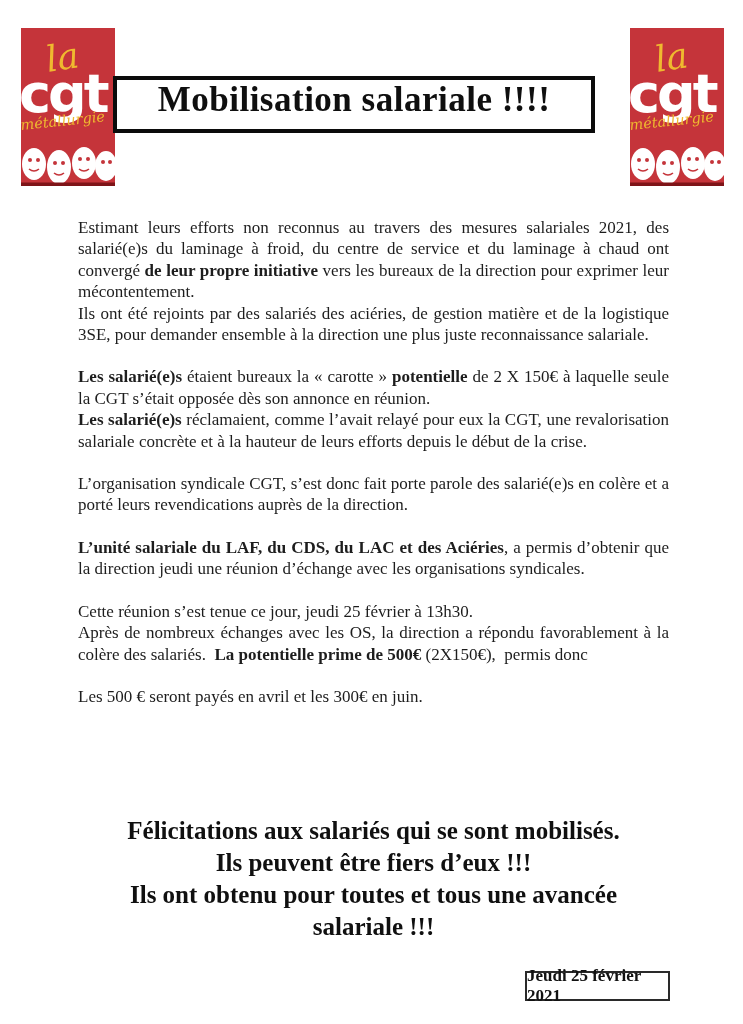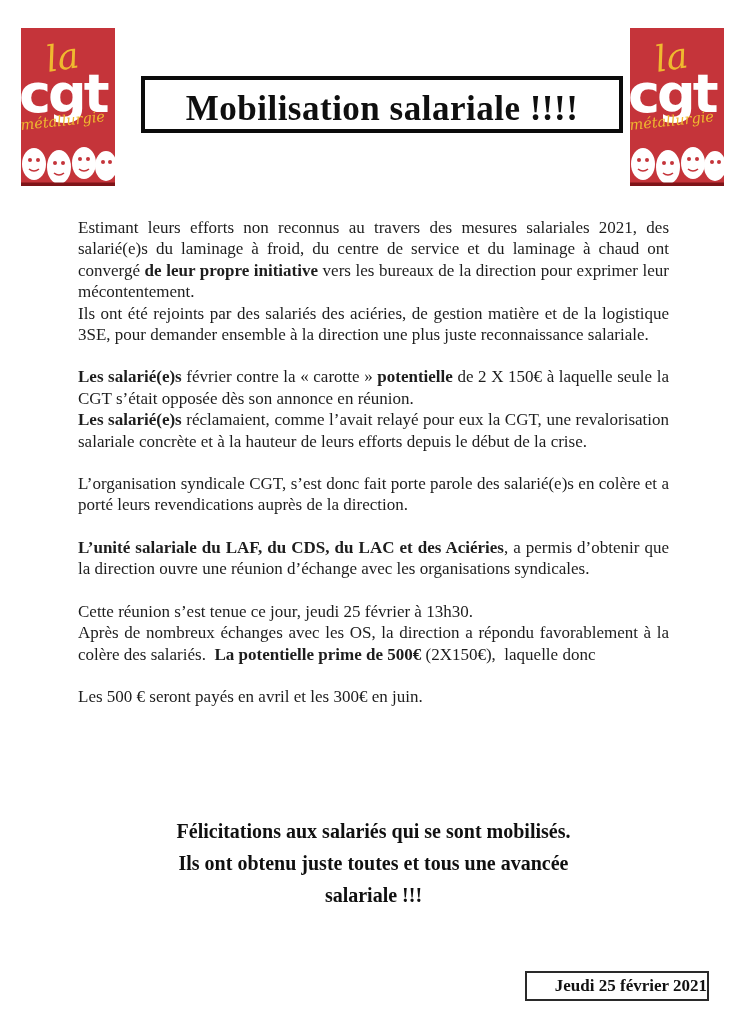--- a/index.html
+++ b/index.html
@@ -22,48 +22,47 @@
   .logo{position:absolute;top:28px;width:94px;height:158px;}
   .logo.left{left:21px;}
   .logo.right{left:630px;}
   .logo svg{display:block;}
   .logo-script{fill:var(--logo-yellow);font-family:"DejaVu Serif",serif;font-style:italic;}
   .logo-cgt{fill:#ffffff;font-family:"DejaVu Sans",sans-serif;font-weight:bold;}
   
   .title-box{
     position:absolute;left:113px;top:76px;width:482px;height:57px;
     border:4px solid #0b0b0b;box-sizing:border-box;
-    display:flex;align-items:flex-end;justify-content:center;
+    display:flex;align-items:flex-start;justify-content:center;
     background:#ffffff;
-    margin-left:28px;
   }
   .title-text{
     font-weight:bold;font-size:35px;letter-spacing:0.5px;color:#0f0f0f;
     white-space:nowrap;
   }
   
   .body-text{
     position:absolute;left:78px;top:217px;width:591px;
     font-size:17px;line-height:21.4px;text-align:justify;
   }
   .para{margin:0 0 21px 0;white-space:pre-wrap;}
   .para:last-child{margin-bottom:0;}
   .b{font-weight:bold;}
   .u{text-decoration-thickness:1.5px;text-underline-offset:2px;}
   
   .footer-message{
     position:absolute;left:78px;top:815px;width:591px;
-    text-align:center;font-weight:bold;font-size:20px;line-height:32px;
+    text-align:center;font-weight:bold;font-size:25px;line-height:32px;
     color:#101010;
   }
   
   .date-box{
-    position:absolute;left:525px;top:971px;width:184px;height:30px;
+    position:absolute;left:525px;top:971px;width:145px;height:30px;
     border:2px solid #2a2a2a;box-sizing:border-box;
-    display:flex;align-items:center;justify-content:flex-end;
+    display:flex;align-items:center;justify-content:flex-start;
     font-weight:bold;font-size:17px;color:#111;
     background:#ffffff;
   }
 </style>
 </head>
 <body>
 
 <div class="page">
 
   <div class="logo left">
@@ -128,33 +127,34 @@
     </svg>
   </div>
 
   <div class="title-box">
     <span class="title-text">Mobilisation salariale !!!!</span>
   </div>
 
   <div class="body-text">
       <p class="para"><span>Estimant leurs efforts non reconnus au travers des mesures salariales 2021, des salarié(e)s du laminage à froid, du centre de service et du laminage à chaud ont convergé </span><span class="b u">de leur propre initiative</span><span> vers les bureaux de la direction pour exprimer leur mécontentement.
 Ils ont été rejoints par des salariés des aciéries, de gestion matière et de la logistique 3SE, pour demander ensemble à la direction une plus juste reconnaissance salariale.</span></p>
-      <p class="para"><span class="b">Les salarié(e)s</span><span> février contre la « carotte » </span><span class="b">potentielle</span><span> de 2 X 150€ à laquelle seule la CGT s’était opposée dès son annonce en réunion.
+      <p class="para"><span class="b">Les salarié(e)s</span><span> étaient bureaux la « carotte » </span><span class="b">potentielle</span><span> de 2 X 150€ à laquelle seule la CGT s’était opposée dès son annonce en réunion.
 </span><span class="b">Les salarié(e)s</span><span> réclamaient, comme l’avait relayé pour eux la CGT, une revalorisation salariale concrète et à la hauteur de leurs efforts depuis le début de la crise.</span></p>
       <p class="para"><span>L’organisation syndicale CGT, s’est donc fait porte parole des salarié(e)s en colère et a porté leurs revendications auprès de la direction.</span></p>
-      <p class="para"><span class="b">L’unité salariale du LAF, du CDS, du LAC et des Aciéries</span><span>, a permis d’obtenir que la direction ouvre une réunion d’échange avec les organisations syndicales.</span></p>
+      <p class="para"><span class="b">L’unité salariale du LAF, du CDS, du LAC et des Aciéries</span><span>, a permis d’obtenir que la direction jeudi une réunion d’échange avec les organisations syndicales.</span></p>
       <p class="para"><span>Cette réunion s’est tenue ce jour, jeudi 25 février à 13h30.
-Après de nombreux échanges avec les OS, la direction a répondu favorablement à la colère des salariés.  </span><span class="b">La potentielle prime de 500€</span><span> (2X150€),  laquelle donc
+Après de nombreux échanges avec les OS, la direction a répondu favorablement à la colère des salariés.  </span><span class="b">La potentielle prime de 500€</span><span> (2X150€),  permis donc
 </span><span>
 Les 500 € seront payés en avril et les 300€ en juin.</span></p>
     </div>
 
   <div class="footer-message">
       <div class="footer-line">Félicitations aux salariés qui se sont mobilisés.</div>
-      <div class="footer-line">Ils ont obtenu juste toutes et tous une avancée</div>
+      <div class="footer-line">Ils peuvent être fiers d’eux !!!</div>
+      <div class="footer-line">Ils ont obtenu pour toutes et tous une avancée</div>
       <div class="footer-line">salariale !!!</div>
     </div>
 
   <div class="date-box">
     <span>Jeudi 25 février 2021</span>
   </div>
 
 </div>
 
 </body></html>

